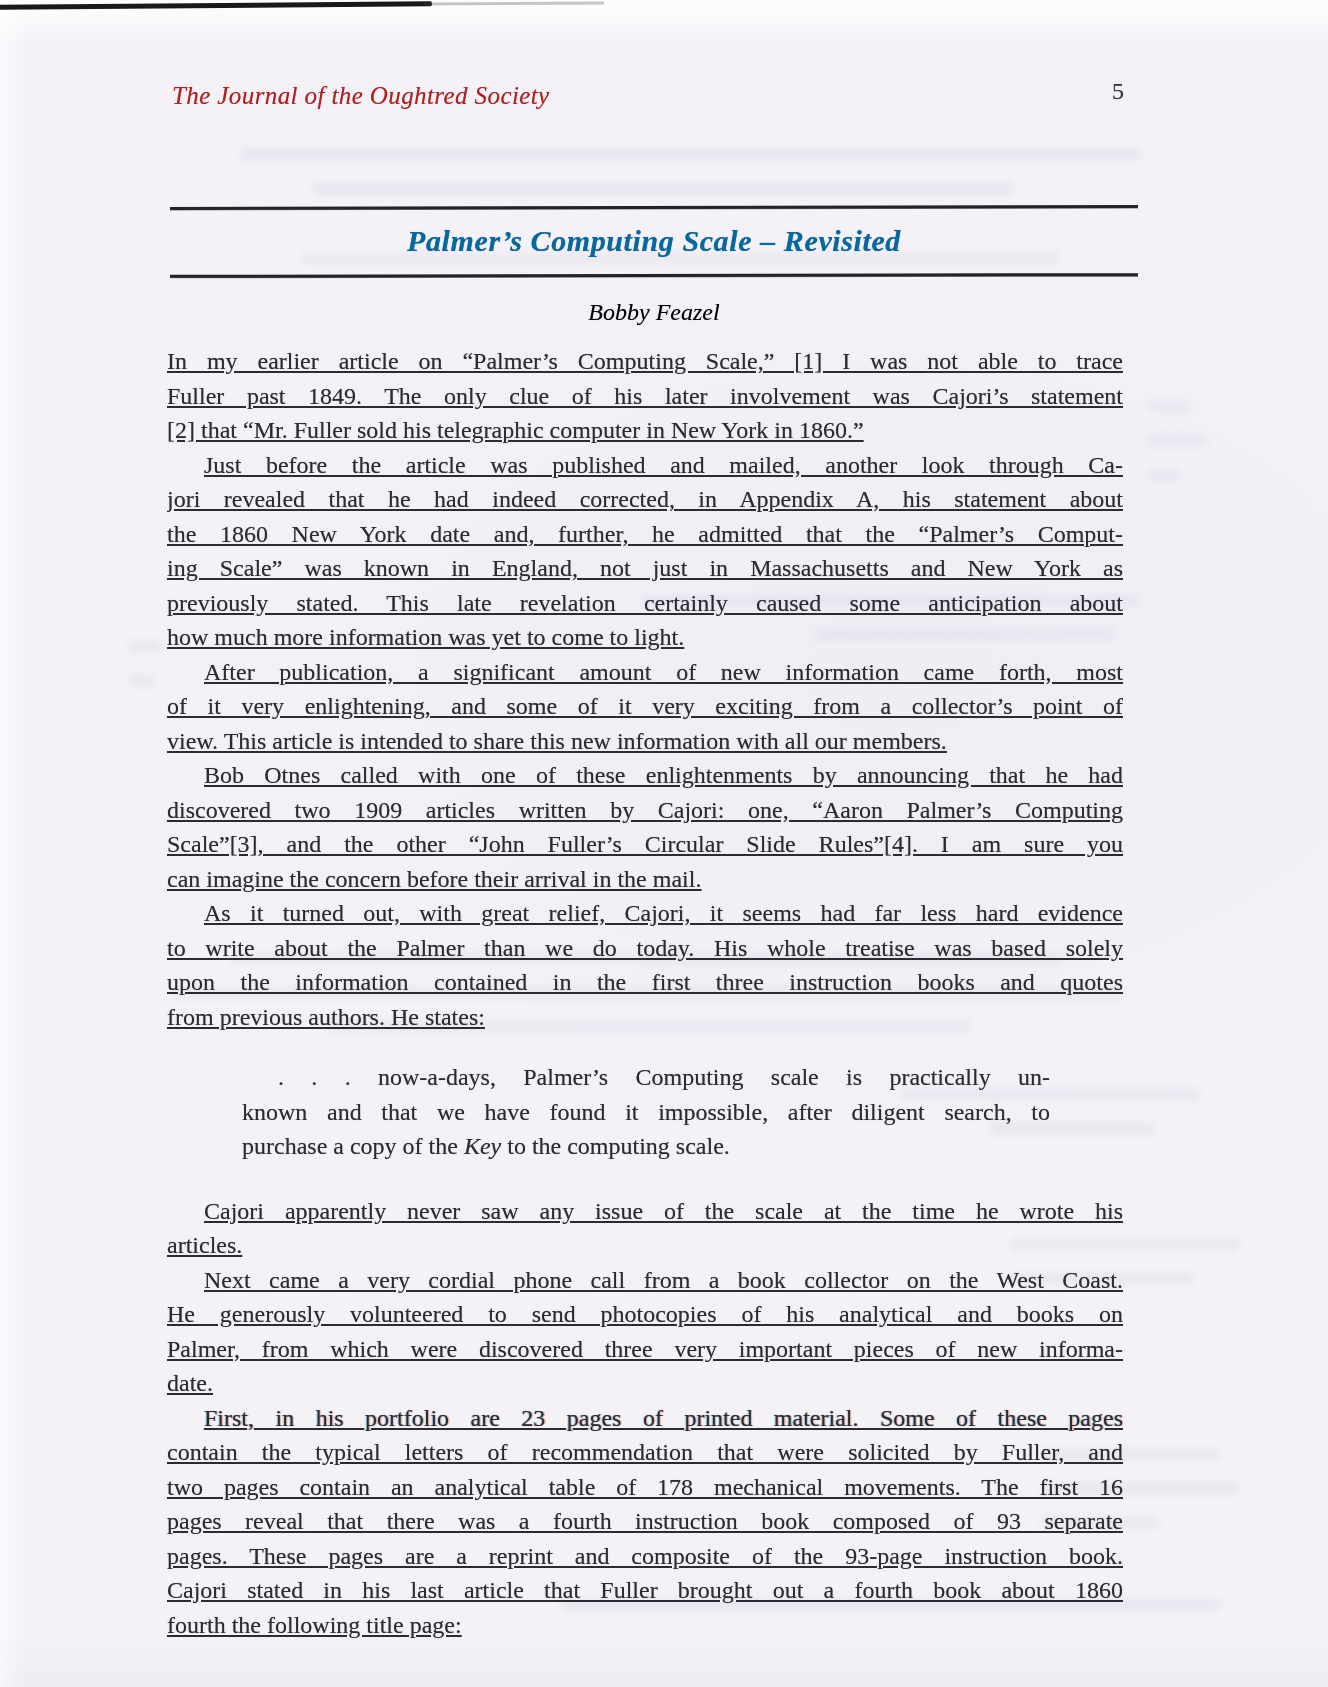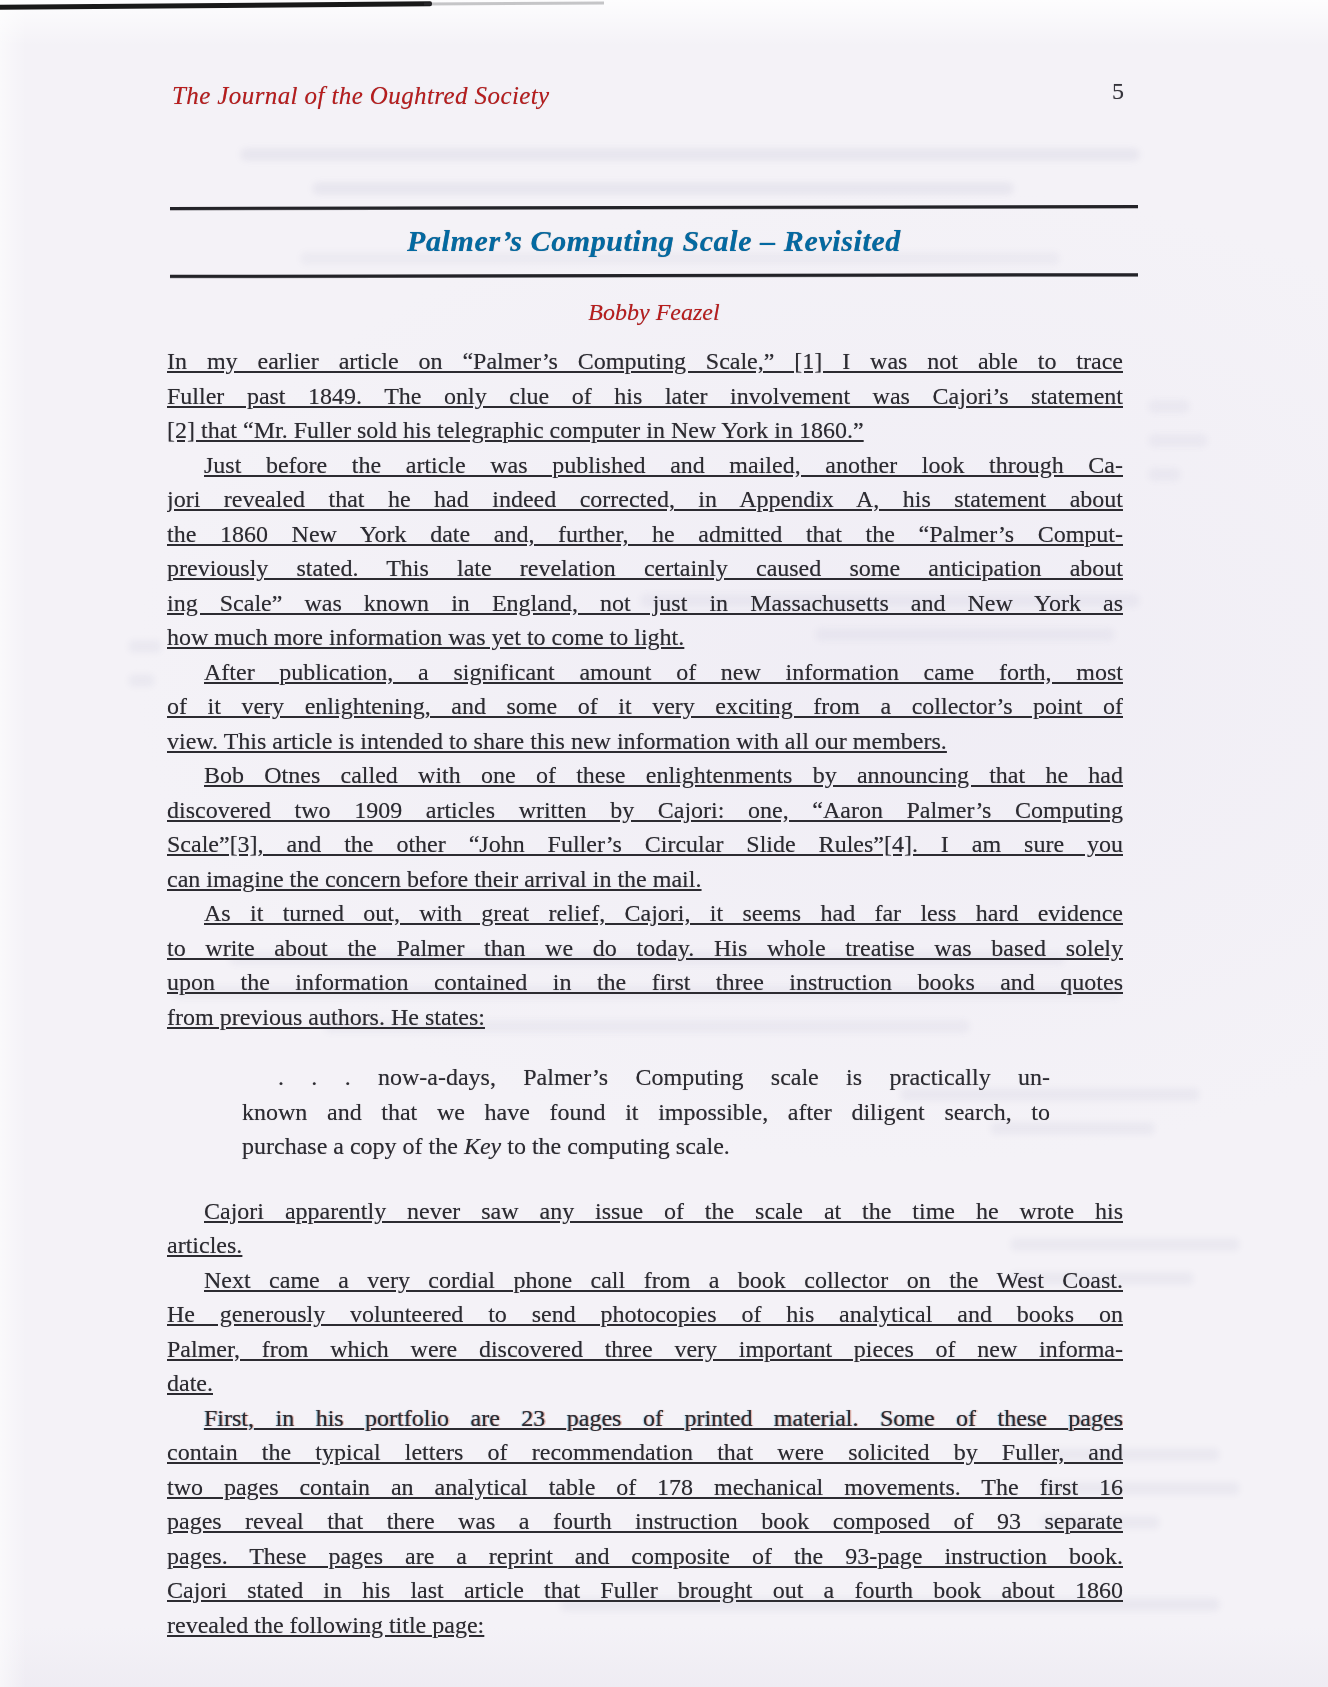--- a/index.html
+++ b/index.html
@@ -34,21 +34,21 @@
     font-size:24px;color:#35343b;text-shadow:0 0 .7px rgba(53,52,59,.5);}
   
   .rule{position:absolute;left:170px;width:968px;height:3px;background:#232328;
     box-shadow:0 .5px .6px rgba(35,35,40,.55);}
   .rule1{top:206px;transform:rotate(-0.12deg);}
   .rule2{top:274px;transform:rotate(-0.1deg);}
   .title{position:absolute;left:170px;top:211px;width:968px;margin:0;
     text-align:center;font-size:30px;line-height:60px;font-weight:bold;font-style:italic;
     letter-spacing:.6px;color:#0369a1;text-shadow:0 0 .8px rgba(41,40,46,.55);}
   .author{position:absolute;left:170px;top:299px;width:968px;text-align:center;
-    font-style:italic;font-size:24px;color:#b91c1c;text-shadow:0 0 .7px rgba(57,56,63,.5);}
+    font-style:italic;font-size:24px;color:#000000;text-shadow:0 0 .7px rgba(57,56,63,.5);}
   
   .bodytext{position:absolute;left:167px;top:344px;width:956px;font-size:24px;}
   .para{margin:0;text-decoration:underline;}
   .ln{height:34.5px;line-height:34.5px;overflow:hidden;
     text-shadow:0 0 .7px rgba(44,43,49,.5);}
   .j{text-align:justify;text-align-last:justify;}
   .fi{text-indent:37px;}
   .quote{margin:26px 73px 30px 75px;}
   .qfi{text-indent:36px;}
   .chroma{text-shadow:1.3px 0 0 rgba(205,70,45,.32), -1.3px 0 0 rgba(45,170,215,.30),
@@ -119,22 +119,22 @@
     <div class="para">
       <div class="ln j">In my earlier article on “Palmer’s Computing Scale,” [1] I was not able to trace</div>
       <div class="ln j">Fuller past 1849.  The only clue of his later involvement was Cajori’s statement</div>
       <div class="ln">[2] that “Mr. Fuller sold his telegraphic computer in New York in 1860.”</div>
     </div>
 
     <div class="para">
       <div class="ln j fi">Just before the article was published and mailed, another look through Ca-</div>
       <div class="ln j">jori revealed that he had indeed corrected, in Appendix A, his statement about</div>
       <div class="ln j">the 1860 New York date and, further, he admitted that the “Palmer’s Comput-</div>
+      <div class="ln j">ing Scale” was known in England, not just in Massachusetts and New York as</div>
       <div class="ln j">previously stated.  This late revelation certainly caused some anticipation about</div>
-      <div class="ln j">ing Scale” was known in England, not just in Massachusetts and New York as</div>
       <div class="ln">how much more information was yet to come to light.</div>
     </div>
 
     <div class="para">
       <div class="ln j fi">After publication, a significant amount of new information came forth, most</div>
       <div class="ln j">of it very enlightening, and some of it very exciting from a collector’s point of</div>
       <div class="ln">view.  This article is intended to share this new information with all our members.</div>
     </div>
 
     <div class="para">
@@ -169,17 +169,17 @@
       <div class="ln">date.</div>
     </div>
 
     <div class="para">
       <div class="ln j fi chroma">First, in his portfolio are 23 pages of printed material.  Some of these pages</div>
       <div class="ln j">contain the typical letters of recommendation that were solicited by Fuller, and</div>
       <div class="ln j">two pages contain an analytical table of 178 mechanical movements.  The first 16</div>
       <div class="ln j">pages reveal that there was a fourth instruction book composed of 93 separate</div>
       <div class="ln j">pages.  These pages are a reprint and composite of the 93-page instruction book.</div>
       <div class="ln j">Cajori stated in his last article that Fuller brought out a fourth book about 1860</div>
-      <div class="ln">revealed the following title page:</div>
+      <div class="ln">fourth the following title page:</div>
     </div>
 
   </main>
 </div>
 
 </body></html>

